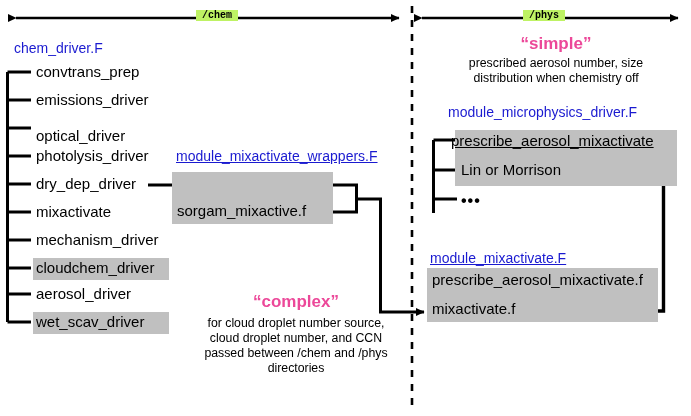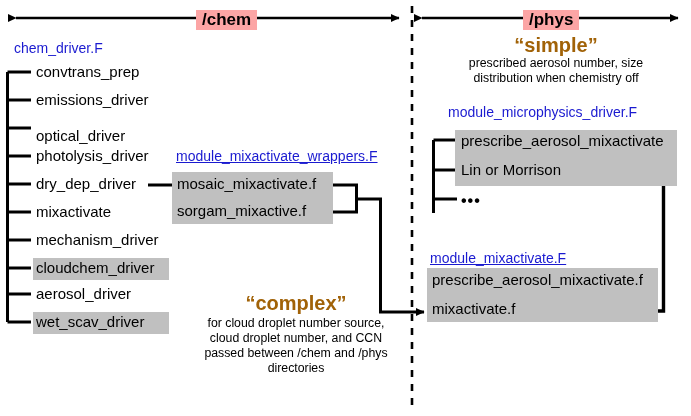--- a/index.html
+++ b/index.html
@@ -16,47 +16,48 @@
     overflow: hidden;
   }
   .abs { position: absolute; }
   svg.layer {
     position: absolute;
     left: 0; top: 0;
     width: 691px; height: 416px;
     pointer-events: none;
   }
   .hdr-label {
-    font-size: 17px;
+    font-size: 10px;
     font-weight: bold;
     color: #000000;
-    background: #fca5a5;
+    background: #bef264;
     padding: 0 6px;
     white-space: nowrap;
+    font-family: Liberation Mono, monospace;
   }
   .module-title {
     font-size: 14px;
     color: #1a1ad0;
     white-space: nowrap;
   }
   .module-title.underlined {
     text-decoration: underline;
   }
   .leaf {
     font-size: 15px;
     color: #000000;
     white-space: nowrap;
   }
   .greybox {
     background: #c0c0c0;
   }
   .callout-title {
-    font-size: 20px;
+    font-size: 17px;
     font-weight: bold;
-    color: #a16207;
+    color: #ec4899;
     text-align: center;
     white-space: nowrap;
   }
   .callout-body {
     font-size: 12.3px;
     color: #000000;
     text-align: center;
     line-height: 1.22;
   }
   .dots {
@@ -150,33 +151,32 @@
   <div class="abs leaf" style="left:36px; top:175px;">dry_dep_driver</div>
   <div class="abs leaf" style="left:36px; top:203px;">mixactivate</div>
   <div class="abs leaf" style="left:36px; top:231px;">mechanism_driver</div>
   <div class="abs leaf" style="left:36px; top:259px;">cloudchem_driver</div>
   <div class="abs leaf" style="left:36px; top:285px;">aerosol_driver</div>
   <div class="abs leaf" style="left:36px; top:313px;">wet_scav_driver</div>
 
   <div class="abs module-title underlined" style="left:176px; top:148px;">module_mixactivate_wrappers.F</div>
 
   <div class="abs greybox" style="left:172px; top:172px; width:161px; height:52px;"></div>
-  <div class="abs leaf" style="left:177px; top:175px;">mosaic_mixactivate.f</div>
   <div class="abs leaf" style="left:177px; top:202px;">sorgam_mixactive.f</div>
 
   <div class="abs callout-title" style="left:428px; top:34px; width:256px;">“simple”</div>
   <div class="abs callout-body" style="left:428px; top:56px; width:256px;">
     <div>prescribed aerosol number, size</div>
     <div>distribution when chemistry off</div>
   </div>
 
   <div class="abs module-title" style="left:448px; top:104px;">module_microphysics_driver.F</div>
 
   <div class="abs greybox" style="left:455px; top:130px; width:222px; height:56px;"></div>
-  <div class="abs leaf" style="left:461px; top:132px;">prescribe_aerosol_mixactivate</div>
+  <div class="abs leaf" style="left:451px; top:132px;text-decoration:underline;">prescribe_aerosol_mixactivate</div>
   <div class="abs leaf" style="left:461px; top:161px;">Lin or Morrison</div>
   <div class="abs dots" style="left:461px; top:193px;">•••</div>
 
   <div class="abs module-title underlined" style="left:430px; top:250px;">module_mixactivate.F</div>
 
   <div class="abs greybox" style="left:427px; top:268px; width:231px; height:54px;"></div>
   <div class="abs leaf" style="left:432px; top:271px;">prescribe_aerosol_mixactivate.f</div>
   <div class="abs leaf" style="left:432px; top:300px;">mixactivate.f</div>
 
   <div class="abs callout-title" style="left:180px; top:292px; width:232px;">“complex”</div>

